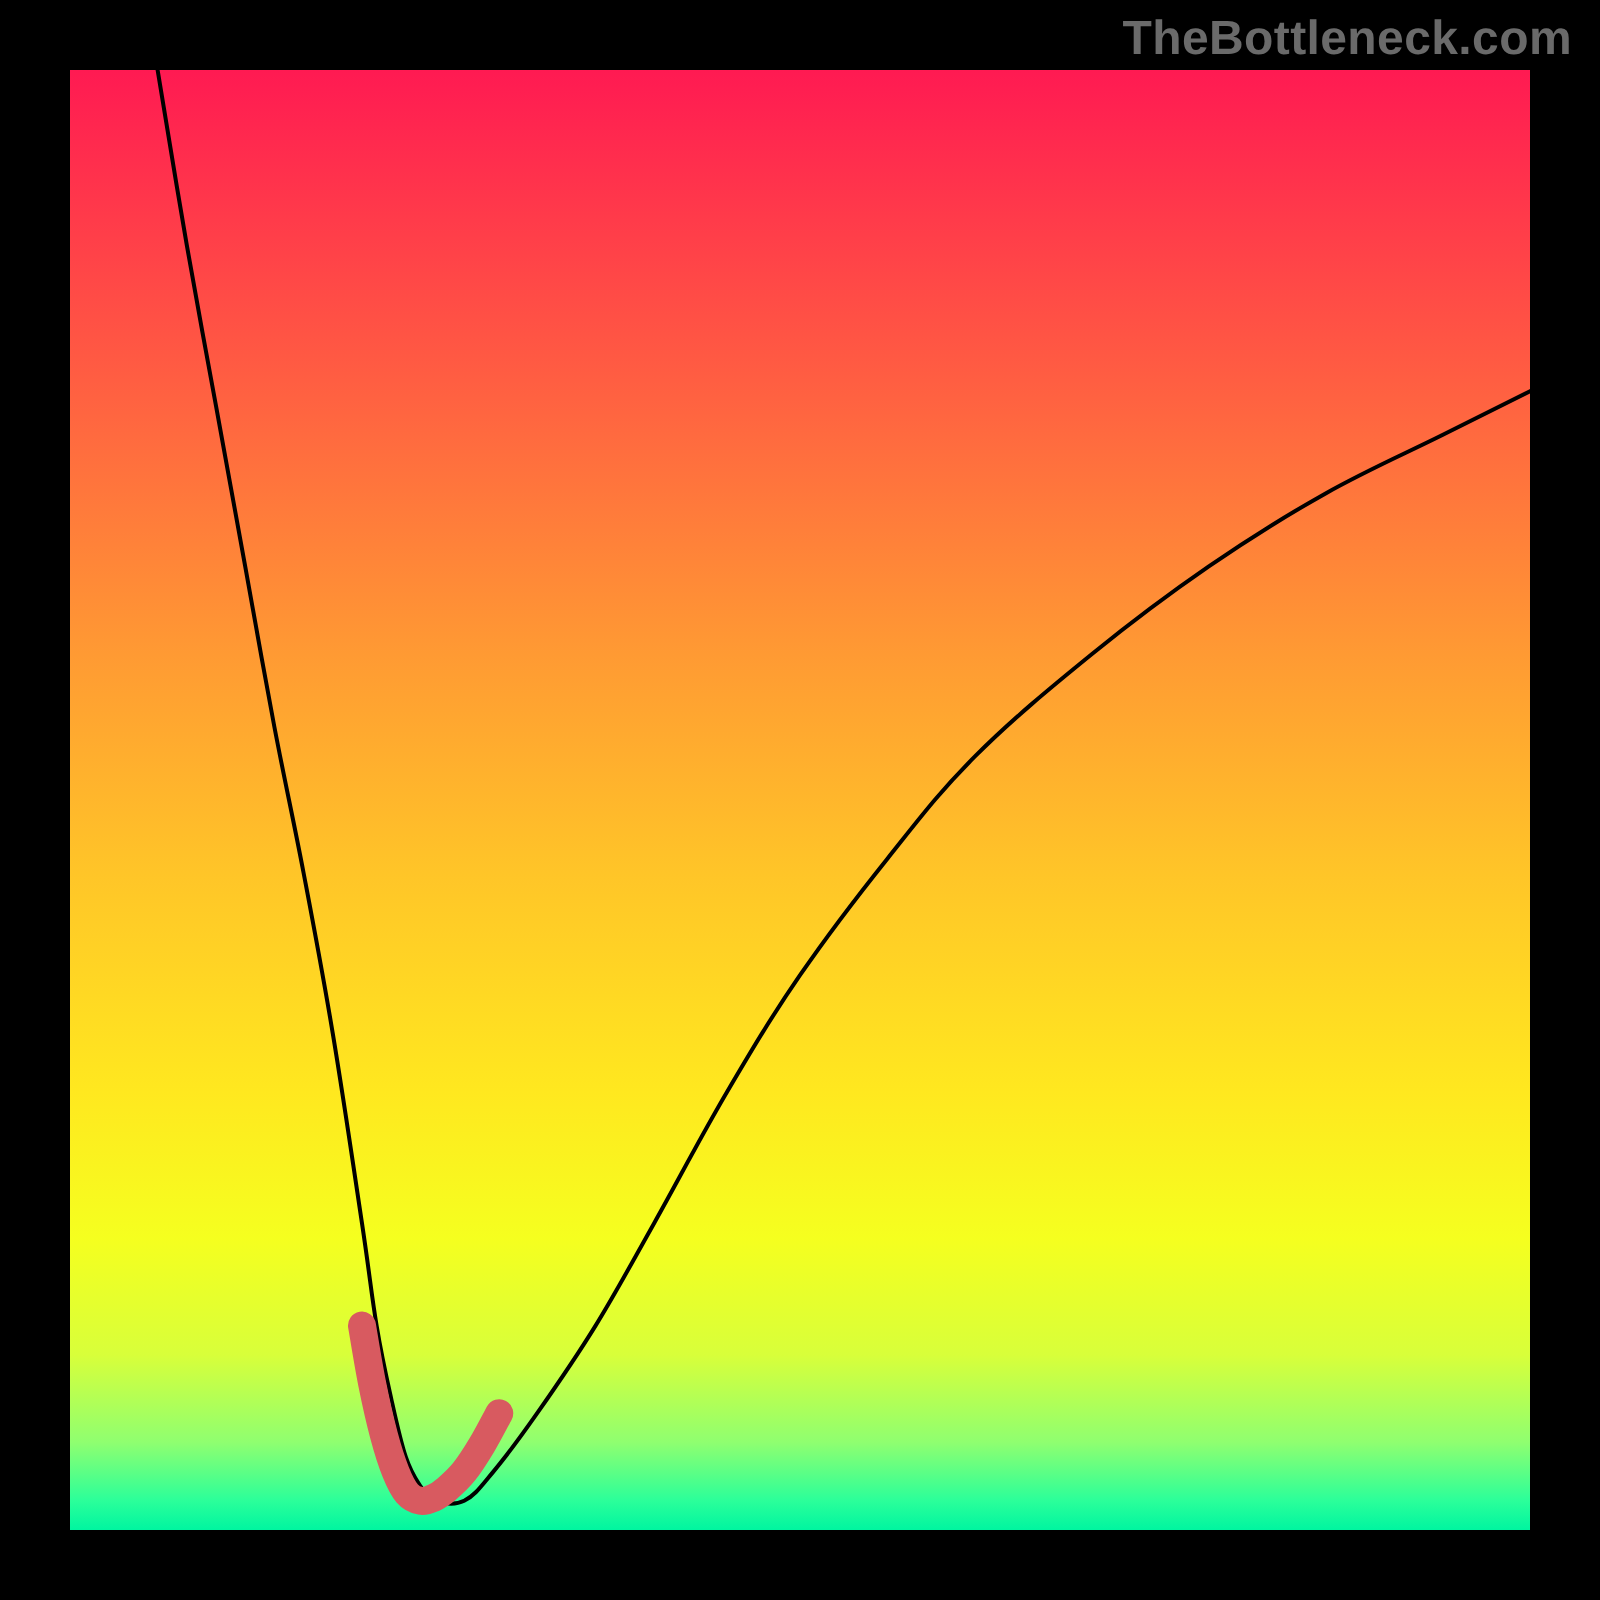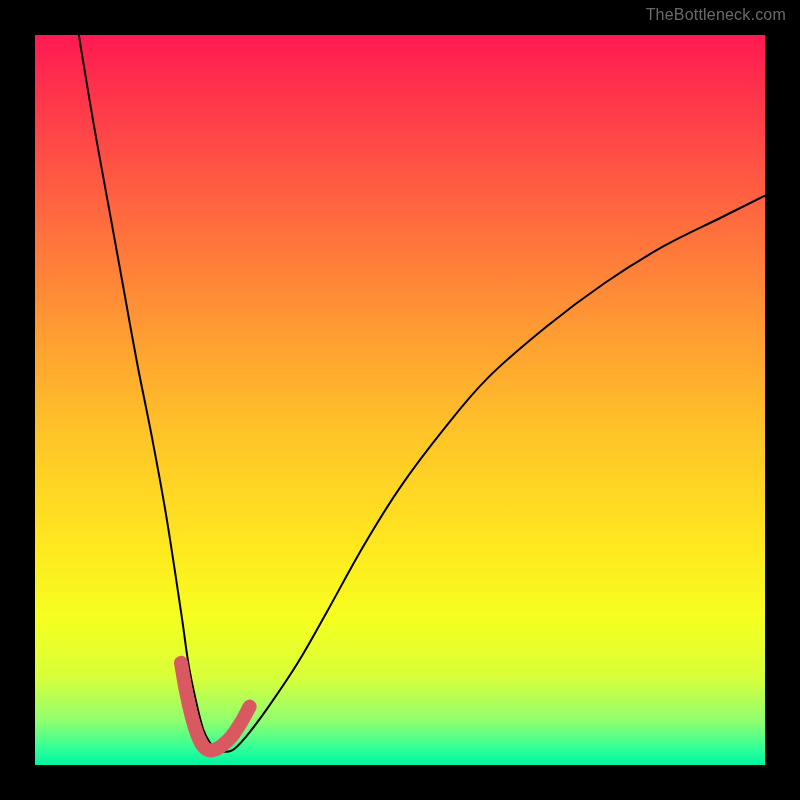--- a/index.html
+++ b/index.html
@@ -35,22 +35,22 @@
       #d8ff3a 88%,
       #8fff70 94%,
       #2bff9a 98%,
       #00f5a0 100%);
   }
   .watermark {
     position: absolute;
     top: 6px;
     right: 14px;
     font-family: Arial, Helvetica, sans-serif;
-    font-size: 16px;
-    font-weight: 400;
+    font-size: 24px;
+    font-weight: 700;
     color: #6a6a6a;
     letter-spacing: 0.2px;
   }
   svg.curve {
     position: absolute;
     left: 35px;
     top: 35px;
     width: 730px;
     height: 730px;
     pointer-events: none;

